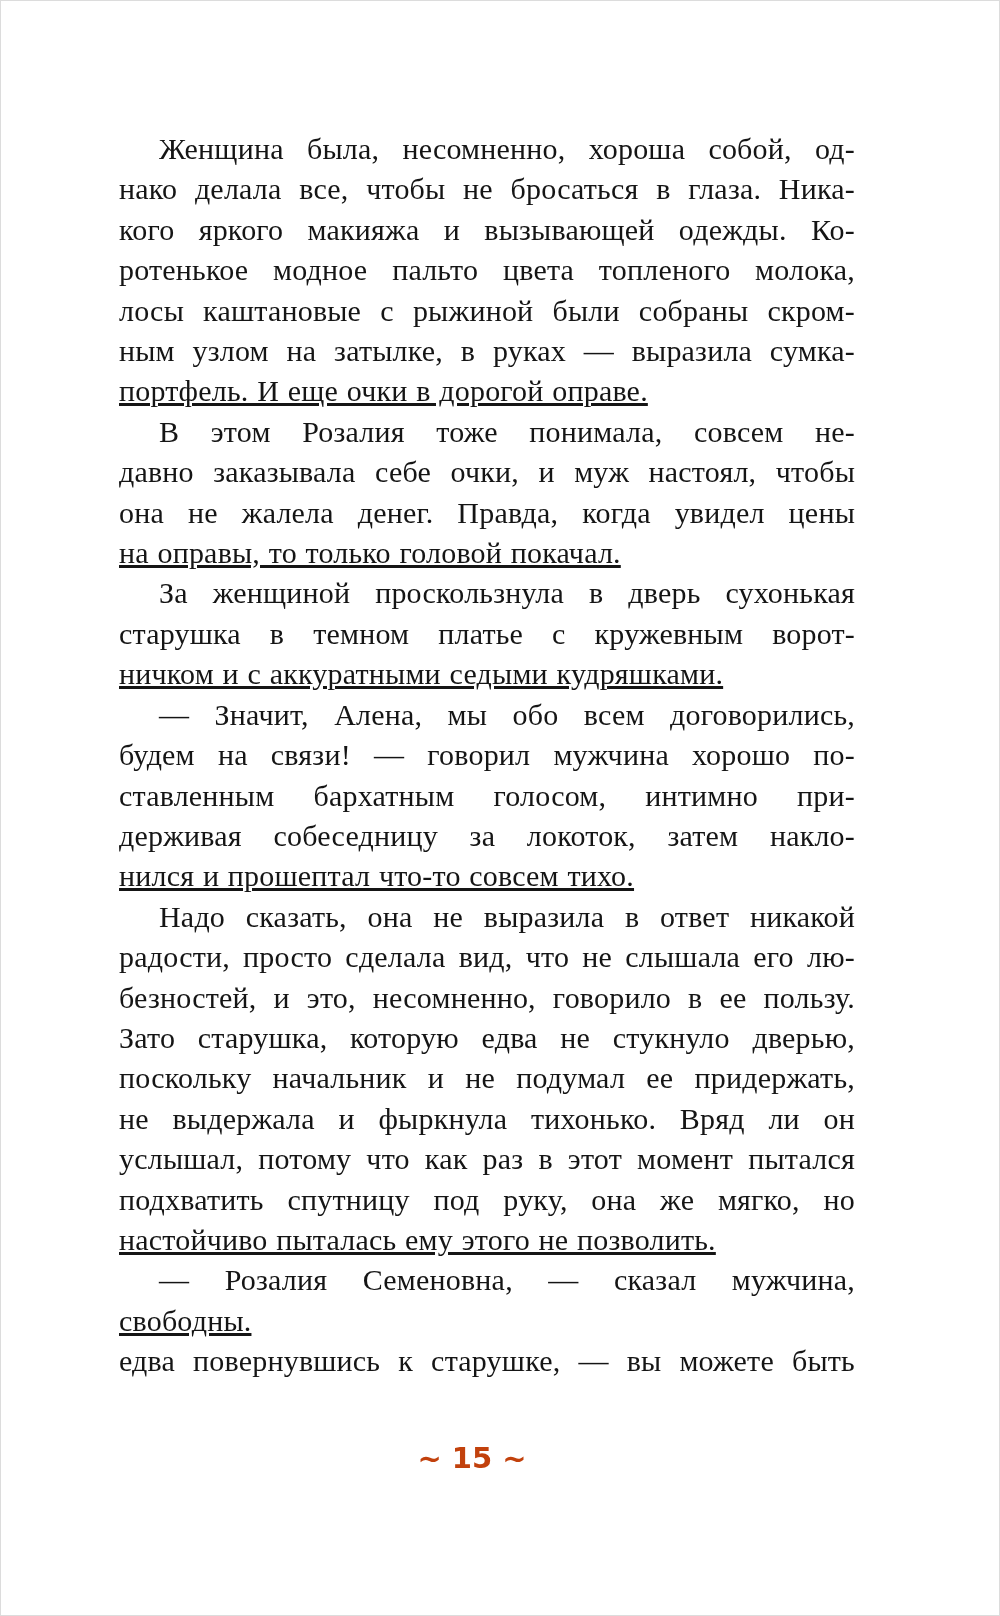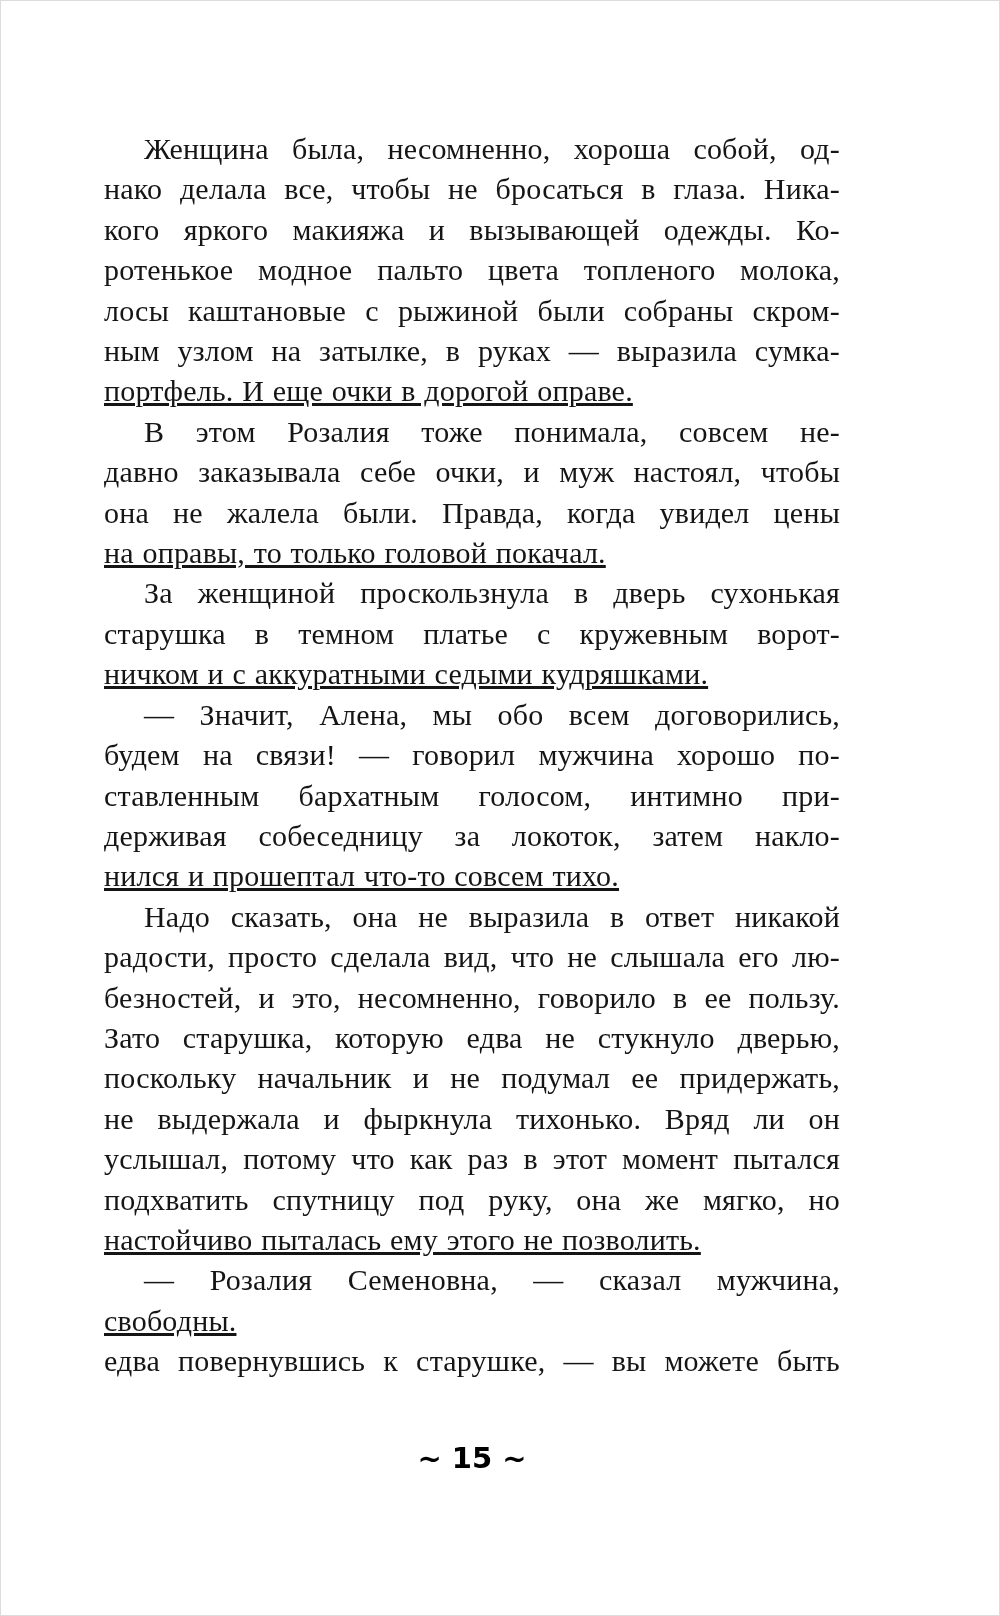--- a/index.html
+++ b/index.html
@@ -13,21 +13,21 @@
     height: 1616px;
     background: #ffffff;
     box-sizing: border-box;
     border: 1px solid #dcdcdc;
     font-family: "Liberation Serif", serif;
     color: #151515;
     overflow: hidden;
   }
   .text-block {
     position: absolute;
-    left: 103px;
+    left: 118px;
     top: 128px;
     width: 736px;
   }
   .paragraph {
     margin: 0;
     padding: 0;
   }
   .line {
     font-size: 30px;
     line-height: 40.4px;
@@ -45,21 +45,21 @@
   }
   .page-number {
     position: absolute;
     left: 103px;
     top: 1440px;
     width: 736px;
     text-align: center;
     font-family: "DejaVu Sans", sans-serif;
     font-weight: 700;
     font-size: 29px;
-    color: #000000;
+    color: #c2410c;
   }
 </style>
 </head>
 <body>
 
 <div class="book-page">
   <div class="text-block">
 
     <div class="paragraph">
       <div class="line para-start">Женщина была, несомненно, хороша собой, од-</div>
@@ -67,21 +67,21 @@
       <div class="line">кого яркого макияжа и вызывающей одежды. Ко-</div>
       <div class="line">ротенькое модное пальто цвета топленого молока,</div>
       <div class="line">лосы каштановые с рыжиной были собраны скром-</div>
       <div class="line">ным узлом на затылке, в руках — выразила сумка-</div>
       <div class="line para-end">портфель. И еще очки в дорогой оправе.</div>
     </div>
 
     <div class="paragraph">
       <div class="line para-start">В этом Розалия тоже понимала, совсем не-</div>
       <div class="line">давно заказывала себе очки, и муж настоял, чтобы</div>
-      <div class="line">она не жалела были. Правда, когда увидел цены</div>
+      <div class="line">она не жалела денег. Правда, когда увидел цены</div>
       <div class="line para-end">на оправы, то только головой покачал.</div>
     </div>
 
     <div class="paragraph">
       <div class="line para-start">За женщиной проскользнула в дверь сухонькая</div>
       <div class="line">старушка в темном платье с кружевным ворот-</div>
       <div class="line para-end">ничком и с аккуратными седыми кудряшками.</div>
     </div>
 
     <div class="paragraph">

